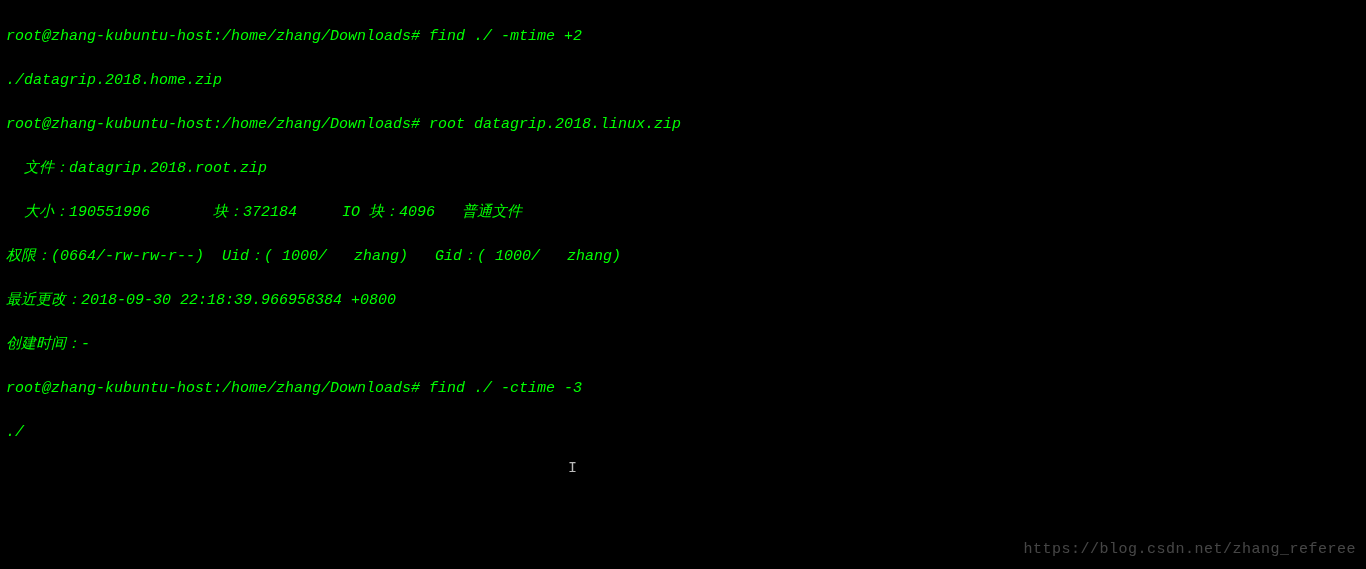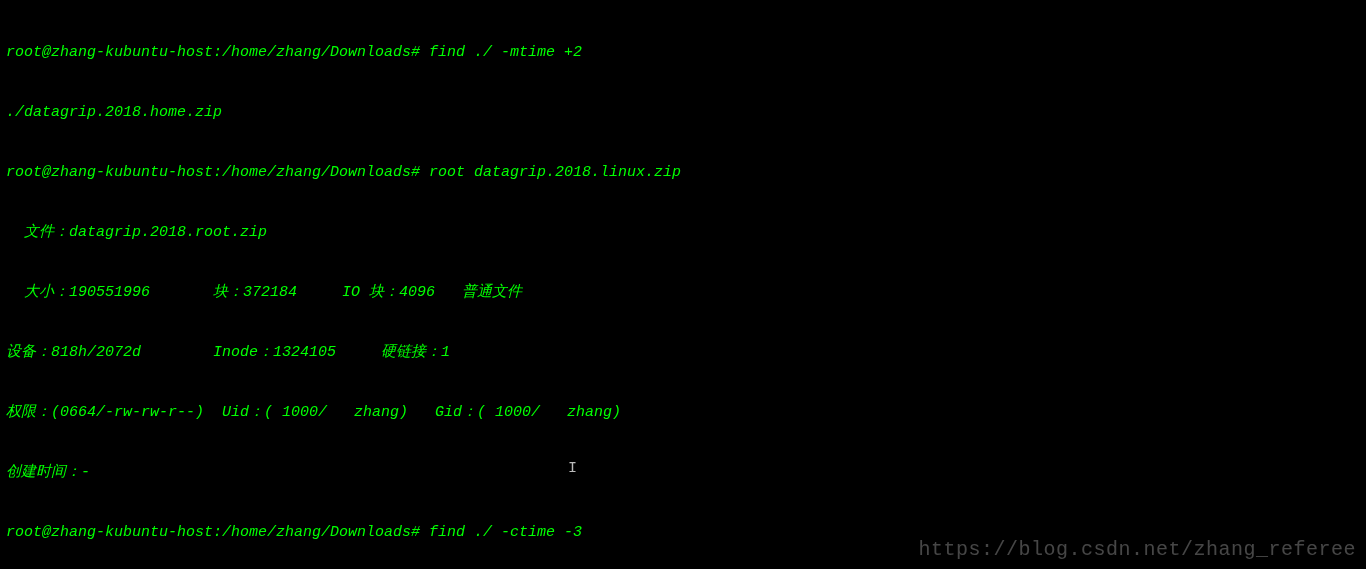--- a/index.html
+++ b/index.html
@@ -13,29 +13,29 @@
     color: #00ff00;
     width: 1366px;
     height: 569px;
     overflow: hidden;
     position: relative;
   }
   .terminal {
     padding: 4px 6px;
     white-space: pre;
   }
-  .line { white-space: pre; margin-top: 16px; }
+  .line { white-space: pre; }
   .watermark {
     position: absolute;
     right: 10px;
     bottom: 8px;
     color: rgba(200,200,200,0.35);
     font-style: normal;
     font-family: "Courier New", monospace;
-    font-size: 20px;
+    font-size: 15px;
     letter-spacing: 0.5px;
   }
   .ibeam {
     position: absolute;
     left: 568px;
     top: 458px;
     width: 9px;
     height: 18px;
     color: #bbb;
     font-style: normal;
@@ -44,22 +44,22 @@
 </style>
 </head>
 <body>
 
 <div class="terminal">
 <div class="line"><span>root@zhang-kubuntu-host:/home/zhang/Downloads# </span><span>find ./ -mtime +2</span></div>
 <div class="line">./datagrip.2018.home.zip</div>
 <div class="line"><span>root@zhang-kubuntu-host:/home/zhang/Downloads# </span><span>root datagrip.2018.linux.zip</span></div>
 <div class="line">  文件：datagrip.2018.root.zip</div>
 <div class="line">  大小：190551996       块：372184     IO 块：4096   普通文件</div>
-<div class="line">设备：818h/2072d        Inode：1324105     硬链接：1</div>
 <div class="line">权限：(0664/-rw-rw-r--)  Uid：( 1000/   zhang)   Gid：( 1000/   zhang)</div>
+<div class="line">最近更改：2018-09-30 22:18:39.966958384 +0800</div>
 <div class="line">创建时间：-</div>
 <div class="line"><span>root@zhang-kubuntu-host:/home/zhang/Downloads# </span><span>find ./ -ctime -3</span></div>
 <div class="line">./</div>
 
 
 
 
 
 
 

